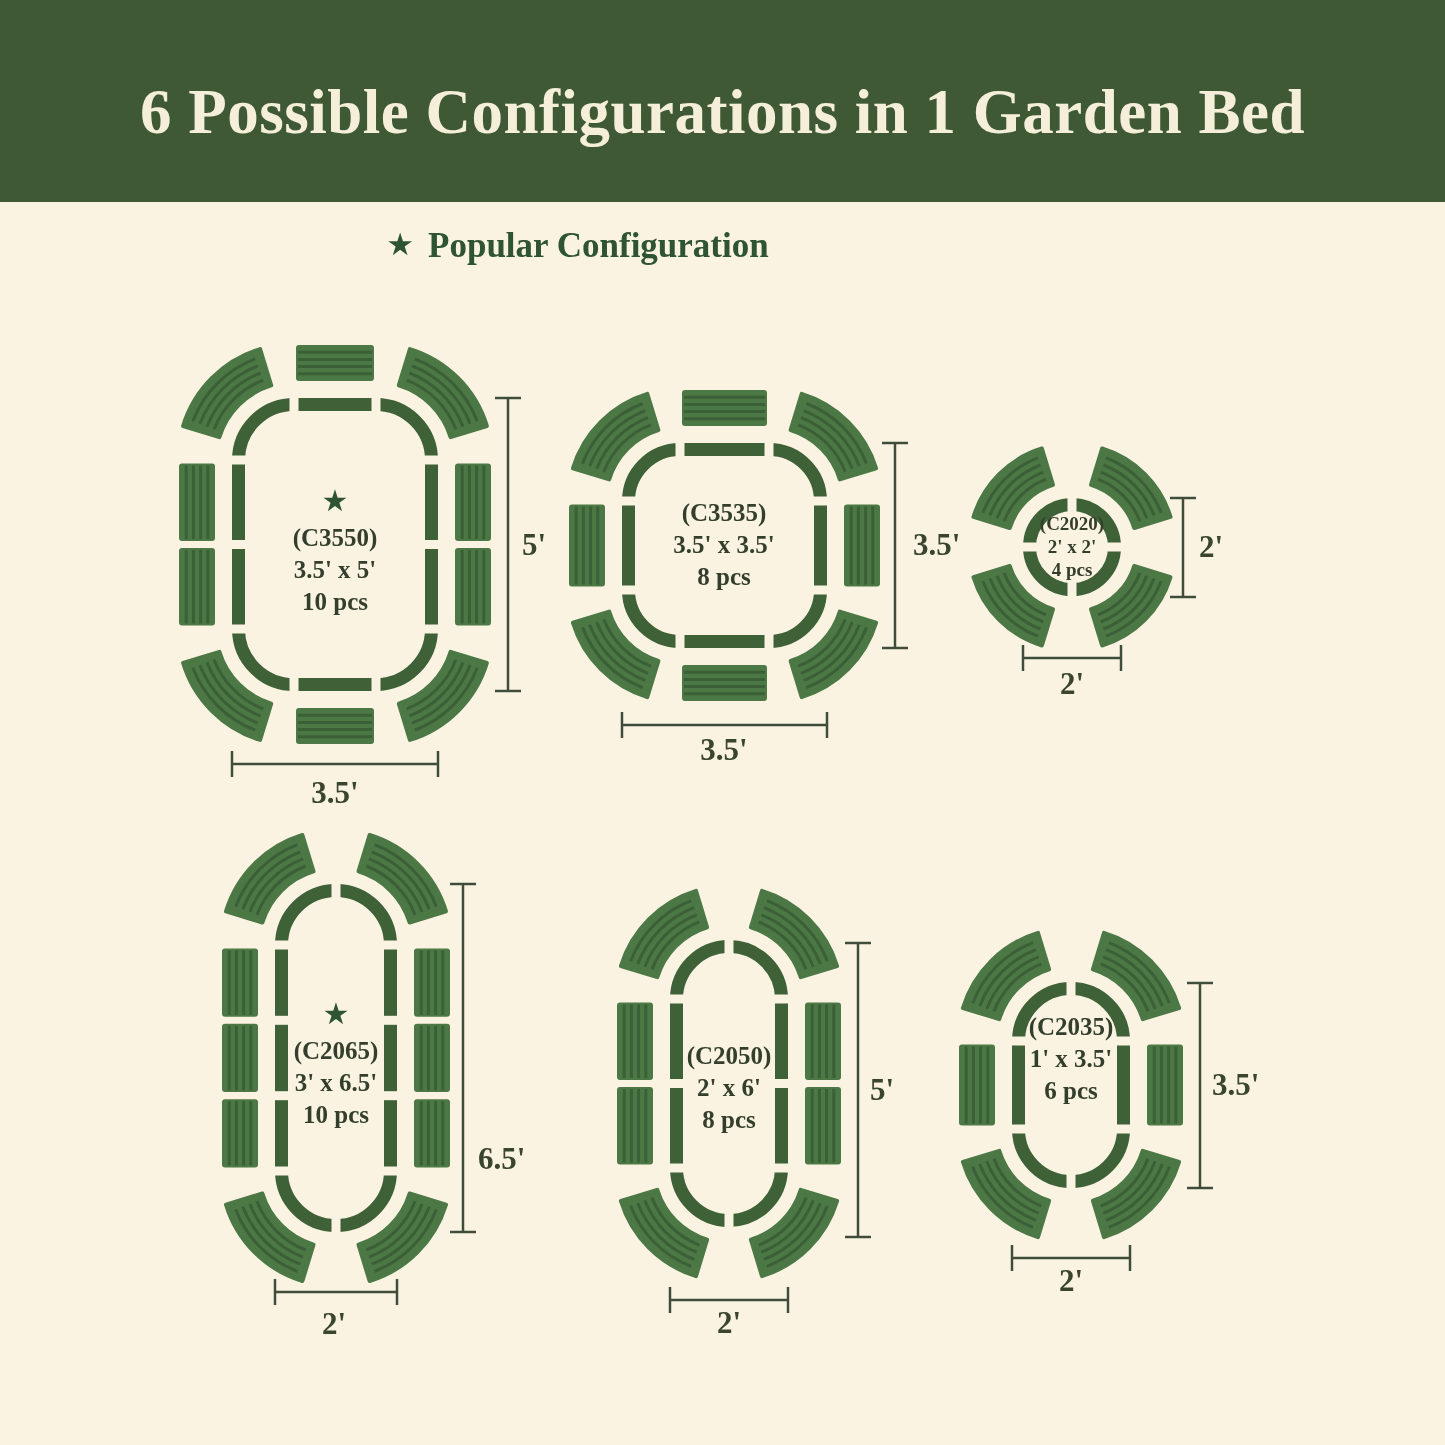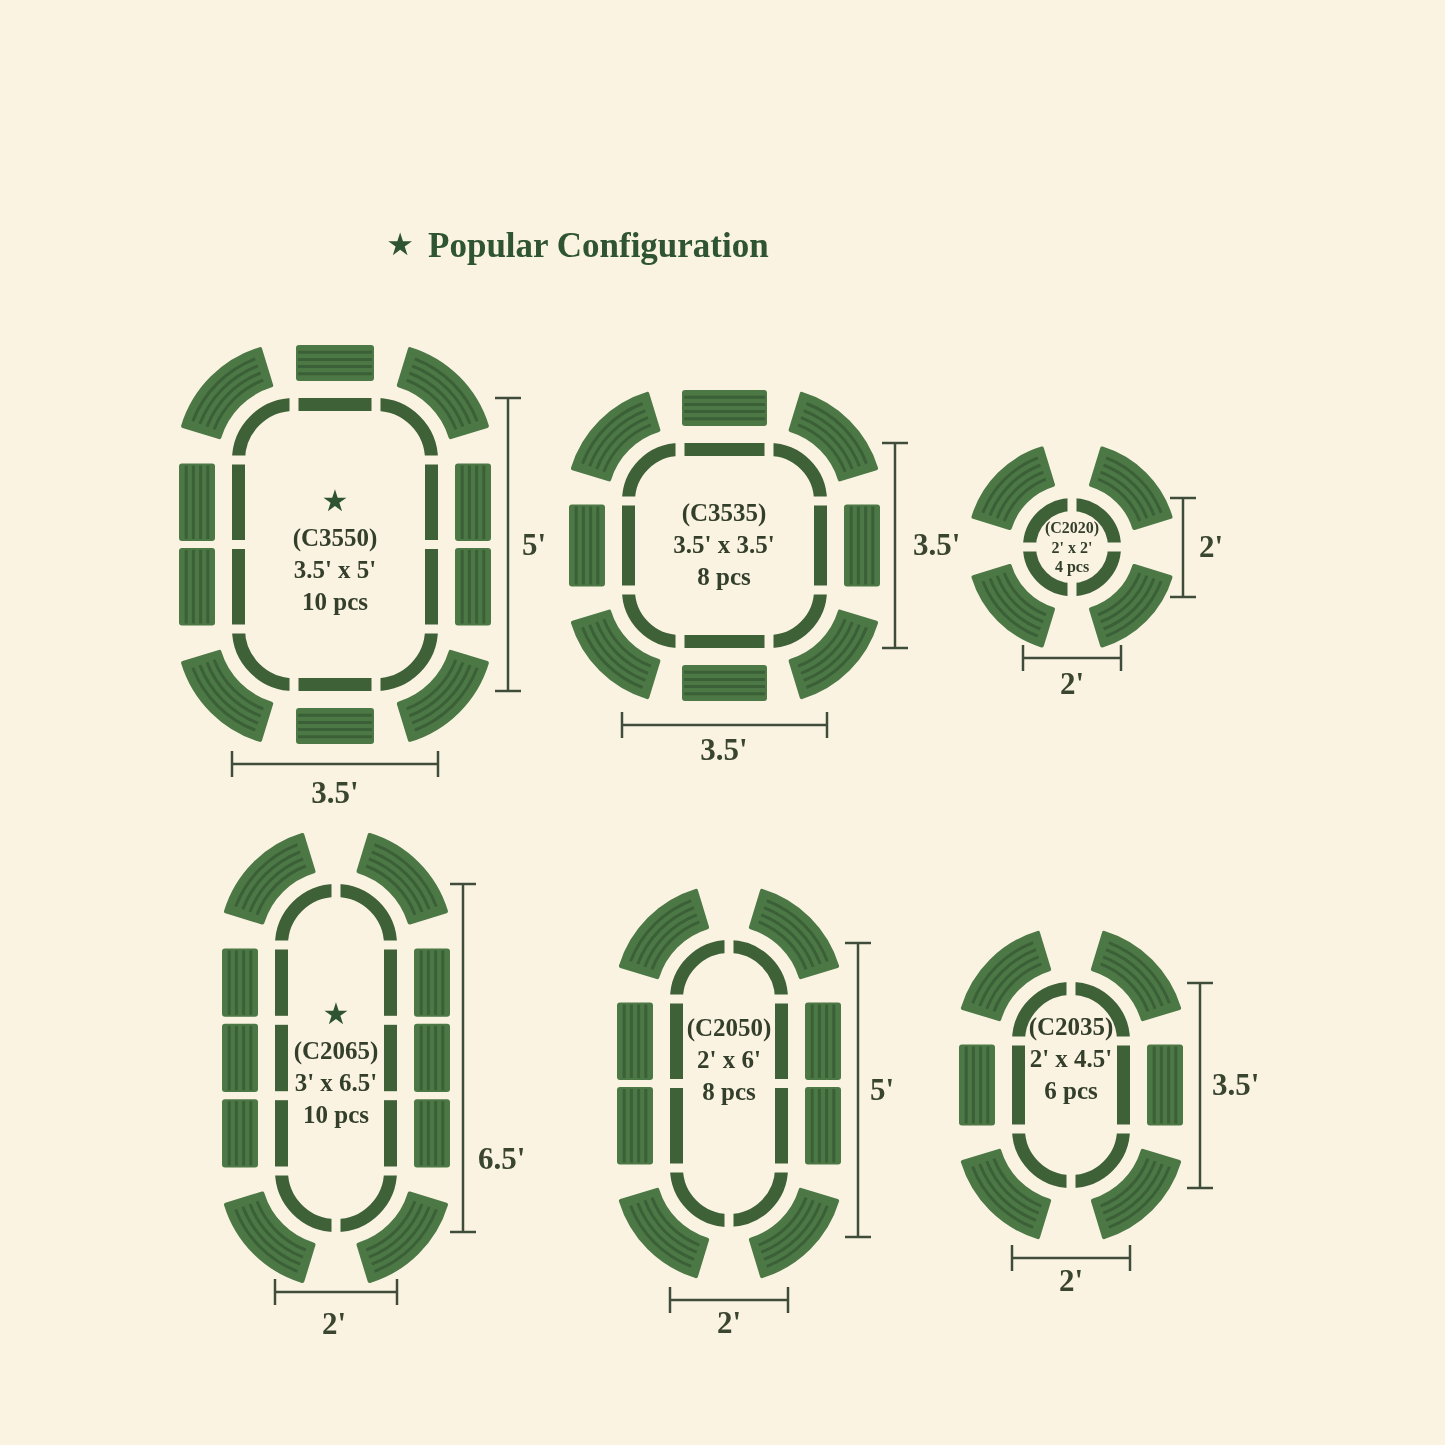--- a/index.html
+++ b/index.html
@@ -22,36 +22,39 @@
   }
   .legend .star-glyph{
     font-family:"DejaVu Sans",sans-serif;font-size:31px;margin-right:14px;
     position:relative;top:-2px;
   }
   #diagram-layer{position:absolute;top:0;left:0;pointer-events:none;}
   .cfg-label{
     position:absolute;transform:translate(-50%,-50%);text-align:center;
     color:#333E2B;font-size:25px;line-height:1.28;font-weight:bold;white-space:nowrap;
   }
-  .cfg-label.small{font-size:16px;line-height:1.22;}
+  .cfg-label.small{font-size:19px;line-height:1.22;}
   .cfg-label .star-glyph{
     display:block;color:#2F5431;font-size:30px;line-height:1.05;margin-bottom:5px;
     font-family:"DejaVu Sans",sans-serif;font-weight:normal;
   }
   .dim-label{
     position:absolute;color:#39452F;font-size:31px;font-weight:bold;white-space:nowrap;
   }
   .dim-label.v{transform:translateY(-50%);}
   .dim-label.h{transform:translate(-50%,-50%);}
 </style>
 </head>
 <body>
 
 <div id="stage">
 
+  <div class="banner">
+    <h1>6 Possible Configurations in 1 Garden Bed</h1>
+  </div>
 
   <div class="legend">
     <span class="star-glyph">★</span><span>Popular Configuration</span>
   </div>
 
   <svg id="diagram-layer" width="1445" height="1445">
       <g>
         <rect x="179" y="463.5" width="36" height="77.5" rx="3" fill="#4C7845"></rect>
         <line x1="186.2" y1="465.5" x2="186.2" y2="539" stroke="#3B5F37" stroke-width="3"></line>
         <line x1="193.4" y1="465.5" x2="193.4" y2="539" stroke="#3B5F37" stroke-width="3"></line>
@@ -410,29 +413,29 @@
 
   <div class="cfg-label" style="left:336px;top:1064px;">
     <span class="star-glyph">★</span>
     <span>(C2065)</span><br>
     <span>3' x 6.5'</span><br>
     <span>10 pcs</span>
   </div>
   <div class="dim-label v" style="left:478px;top:1114px;margin-top:45px;">6.5'</div>
   <div class="dim-label h" style="left:334px;top:1324px;">2'</div>
 
-  <div class="cfg-label" style="left:729px;top:1060px;">
+  <div class="cfg-label" style="left:729px;top:1088px;">
     <span>(C2050)</span><br>
     <span>2' x 6'</span><br>
     <span>8 pcs</span>
   </div>
   <div class="dim-label v" style="left:870px;top:1090px;">5'</div>
   <div class="dim-label h" style="left:729px;top:1323px;">2'</div>
 
   <div class="cfg-label" style="left:1071px;top:1059px;">
     <span>(C2035)</span><br>
-    <span>2' x 4.5'</span><br>
+    <span>1' x 3.5'</span><br>
     <span>6 pcs</span>
   </div>
   <div class="dim-label v" style="left:1212px;top:1085px;">3.5'</div>
   <div class="dim-label h" style="left:1071px;top:1281px;">2'</div>
 
 </div>
 
 </body></html>

